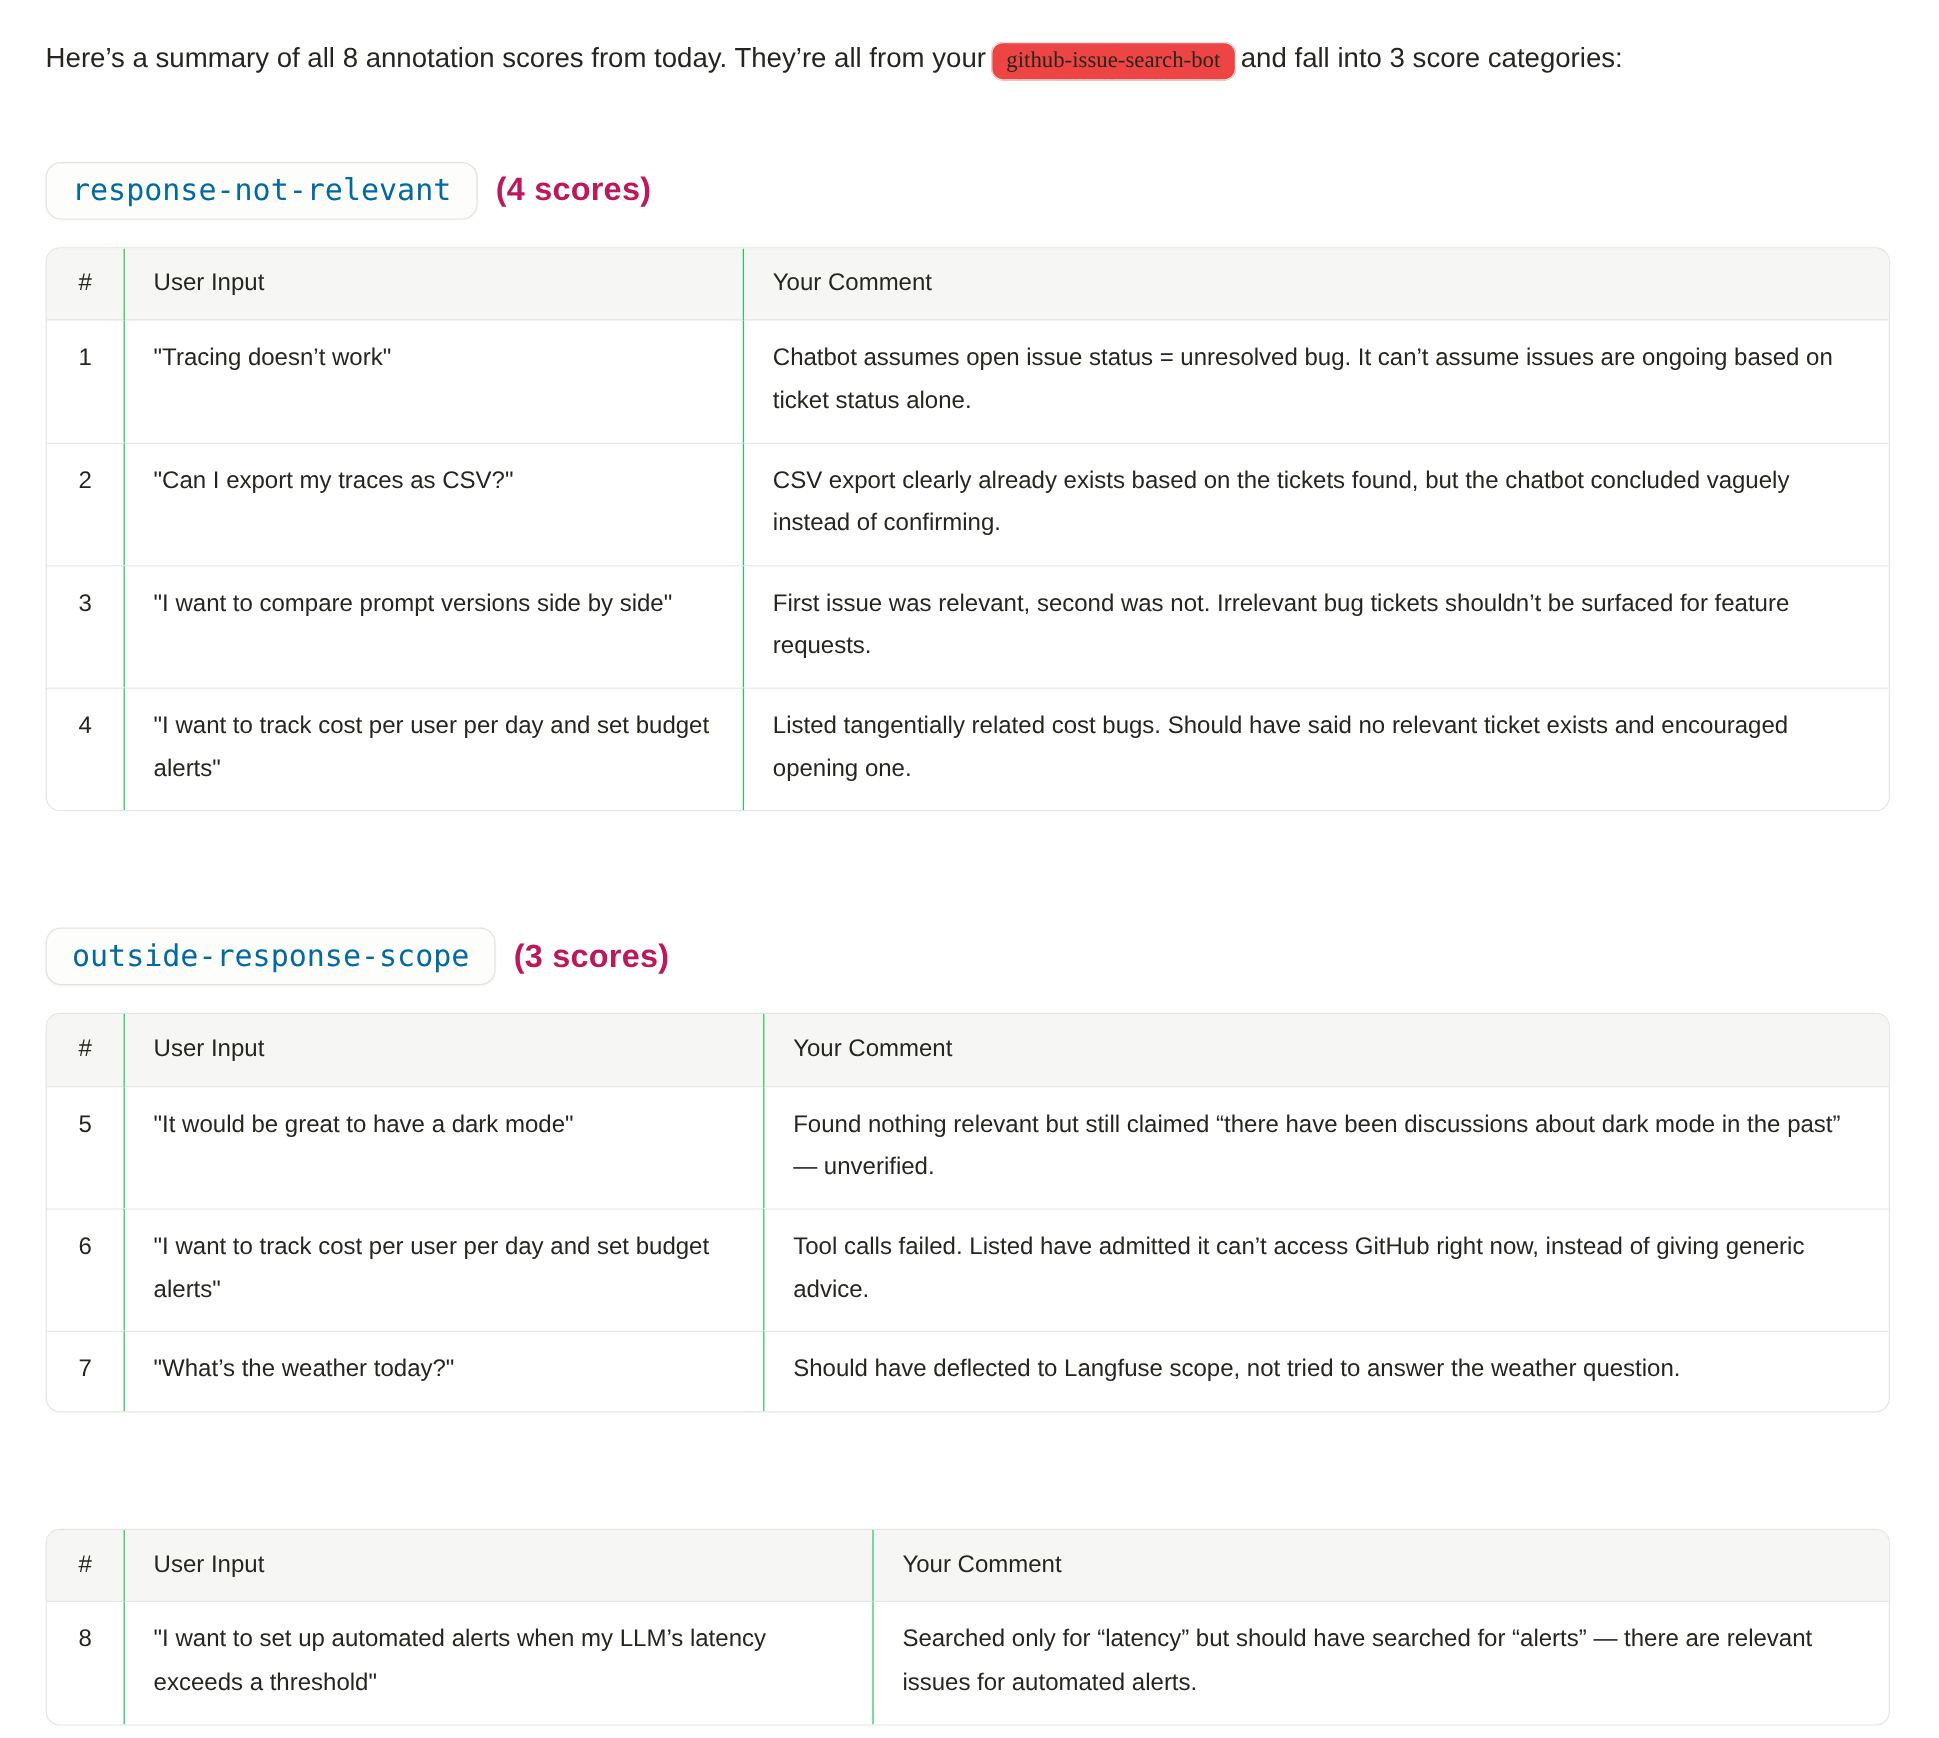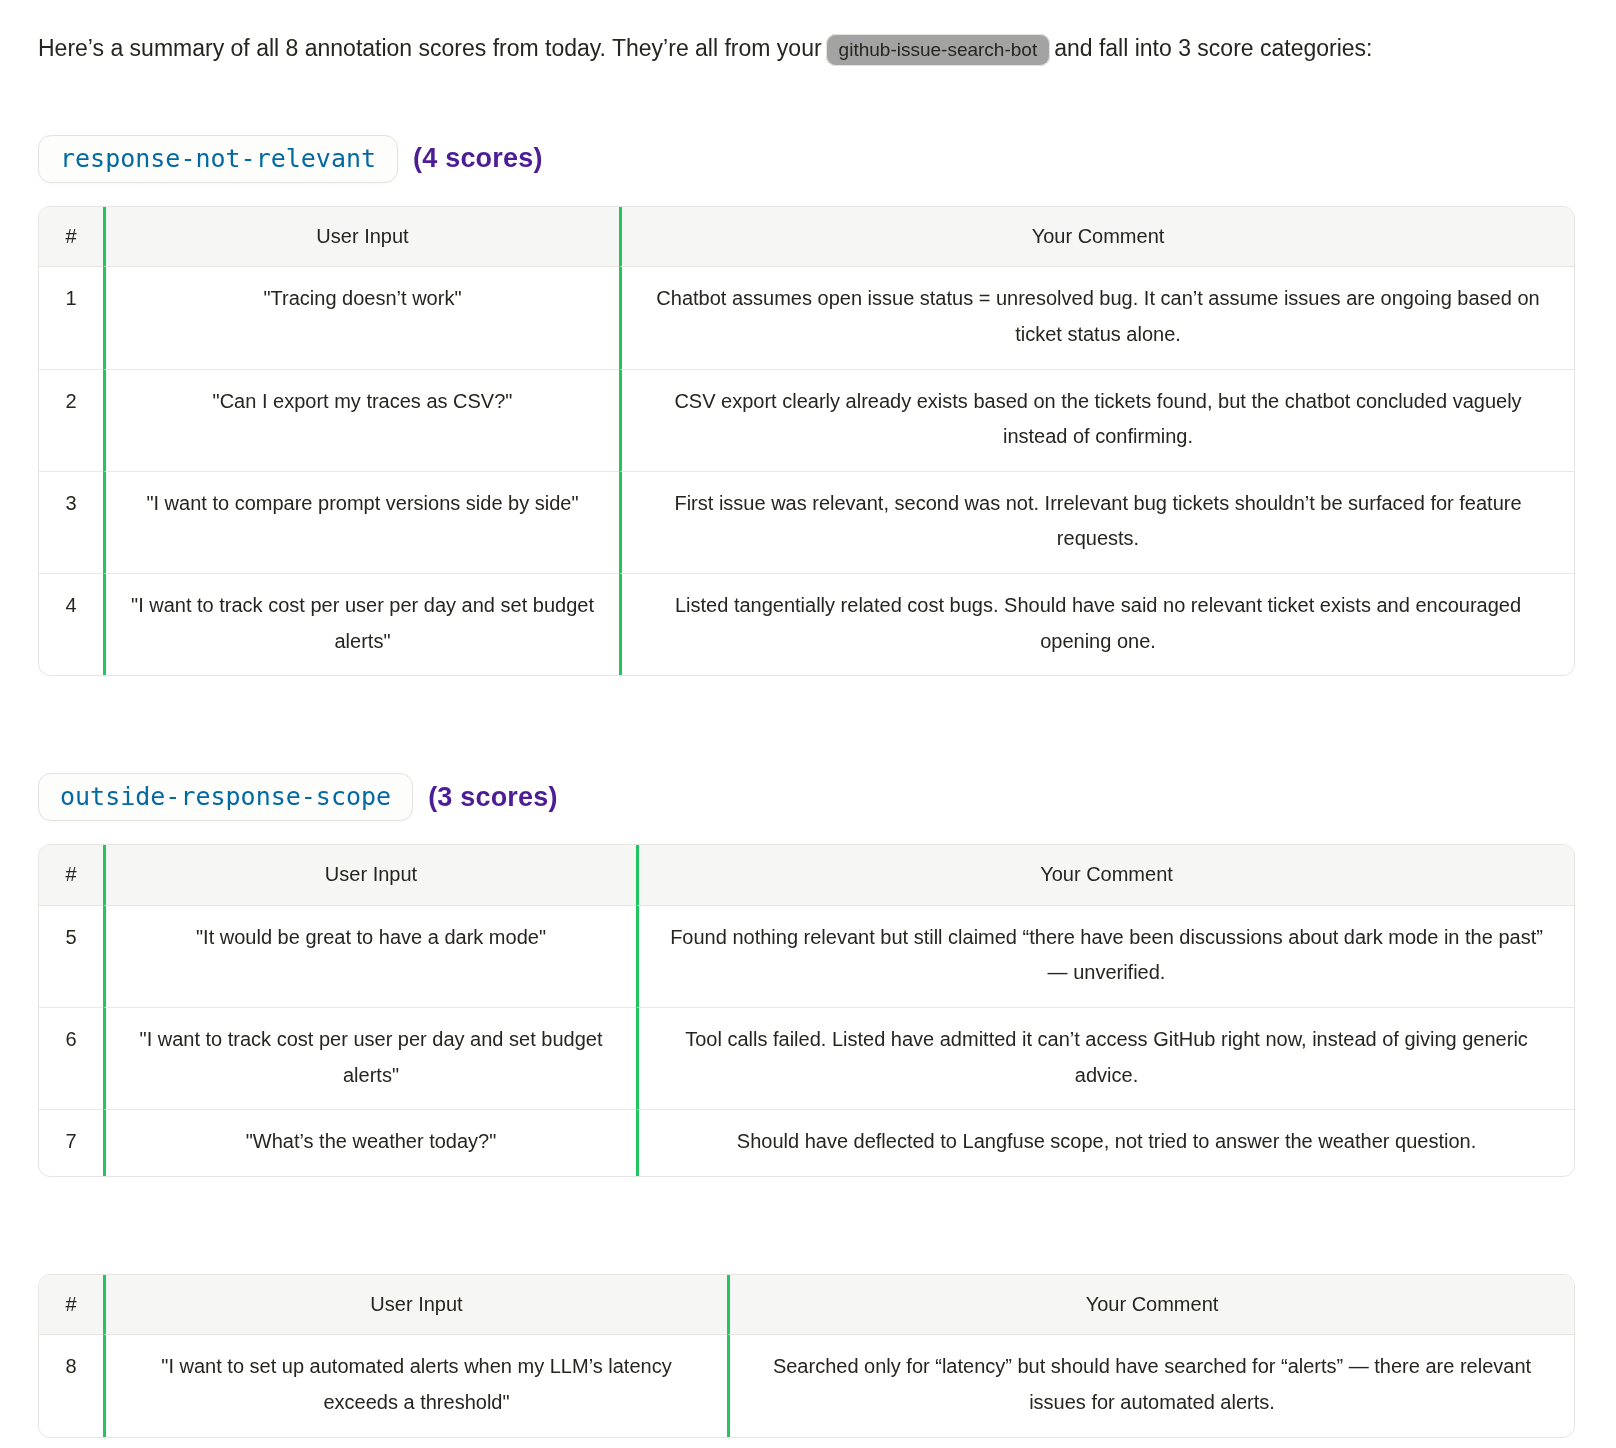--- a/index.html
+++ b/index.html
@@ -17,23 +17,23 @@
     -webkit-font-smoothing: antialiased;
   }
   .intro {
     font-size: 23px;
     line-height: 1.95;
     margin: 0;
     color: #26251f;
     max-width: 1537px;
   }
   .inline-code {
-    font-family: Liberation Sans, sans-serif;
+    font-family: Liberation Serif, serif;
     font-size: 19px;
-    background: #a3a3a3;
+    background: #ef4444;
     border: 1px solid #e5e4e0;
     border-radius: 10px;
     padding: 4px 12px 5px;
     margin: 0 4px;
     white-space: nowrap;
     color: #26251f;
   }
   .section {
     margin-top: 97px;
   }
@@ -53,21 +53,21 @@
     background: #fdfdfc;
     border: 1px solid #e3e2de;
     border-radius: 13px;
     padding: 8px 21px 9px;
     color: #0369a1;
     box-shadow: 0 1px 2px rgba(0,0,0,0.03);
   }
   .score-count {
     font-size: 27px;
     font-weight: 700;
-    color: #4c1d95;
+    color: #be185d;
     letter-spacing: 0.2px;
   }
   .table-wrap {
     border: 1px solid #e6e5e1;
     border-radius: 12px;
     overflow: hidden;
     width: 1537px;
     box-sizing: border-box;
     background: #ffffff;
   }
@@ -90,22 +90,21 @@
     padding: 12px 24px;
     border-bottom: 1px solid #e6e5e1;
   }
   td {
     padding: 14px 24px 16px;
   }
   tbody tr + tr td {
     border-top: 1px solid #e9e8e4;
   }
   th + th, td + td {
-    border-left: 3px solid #22c55e;
-    text-align: center;
+    border-left: 1px solid #22c55e;
   }
   th.num, td.num {
     text-align: center;
     padding-left: 8px;
     padding-right: 8px;
   }
   table.t1 col.c-num, table.t2 col.c-num, table.t3 col.c-num { width: 64px; }
   table.t1 col.c-input { width: 516px; }
   table.t2 col.c-input { width: 533px; }
   table.t3 col.c-input { width: 624px; }

